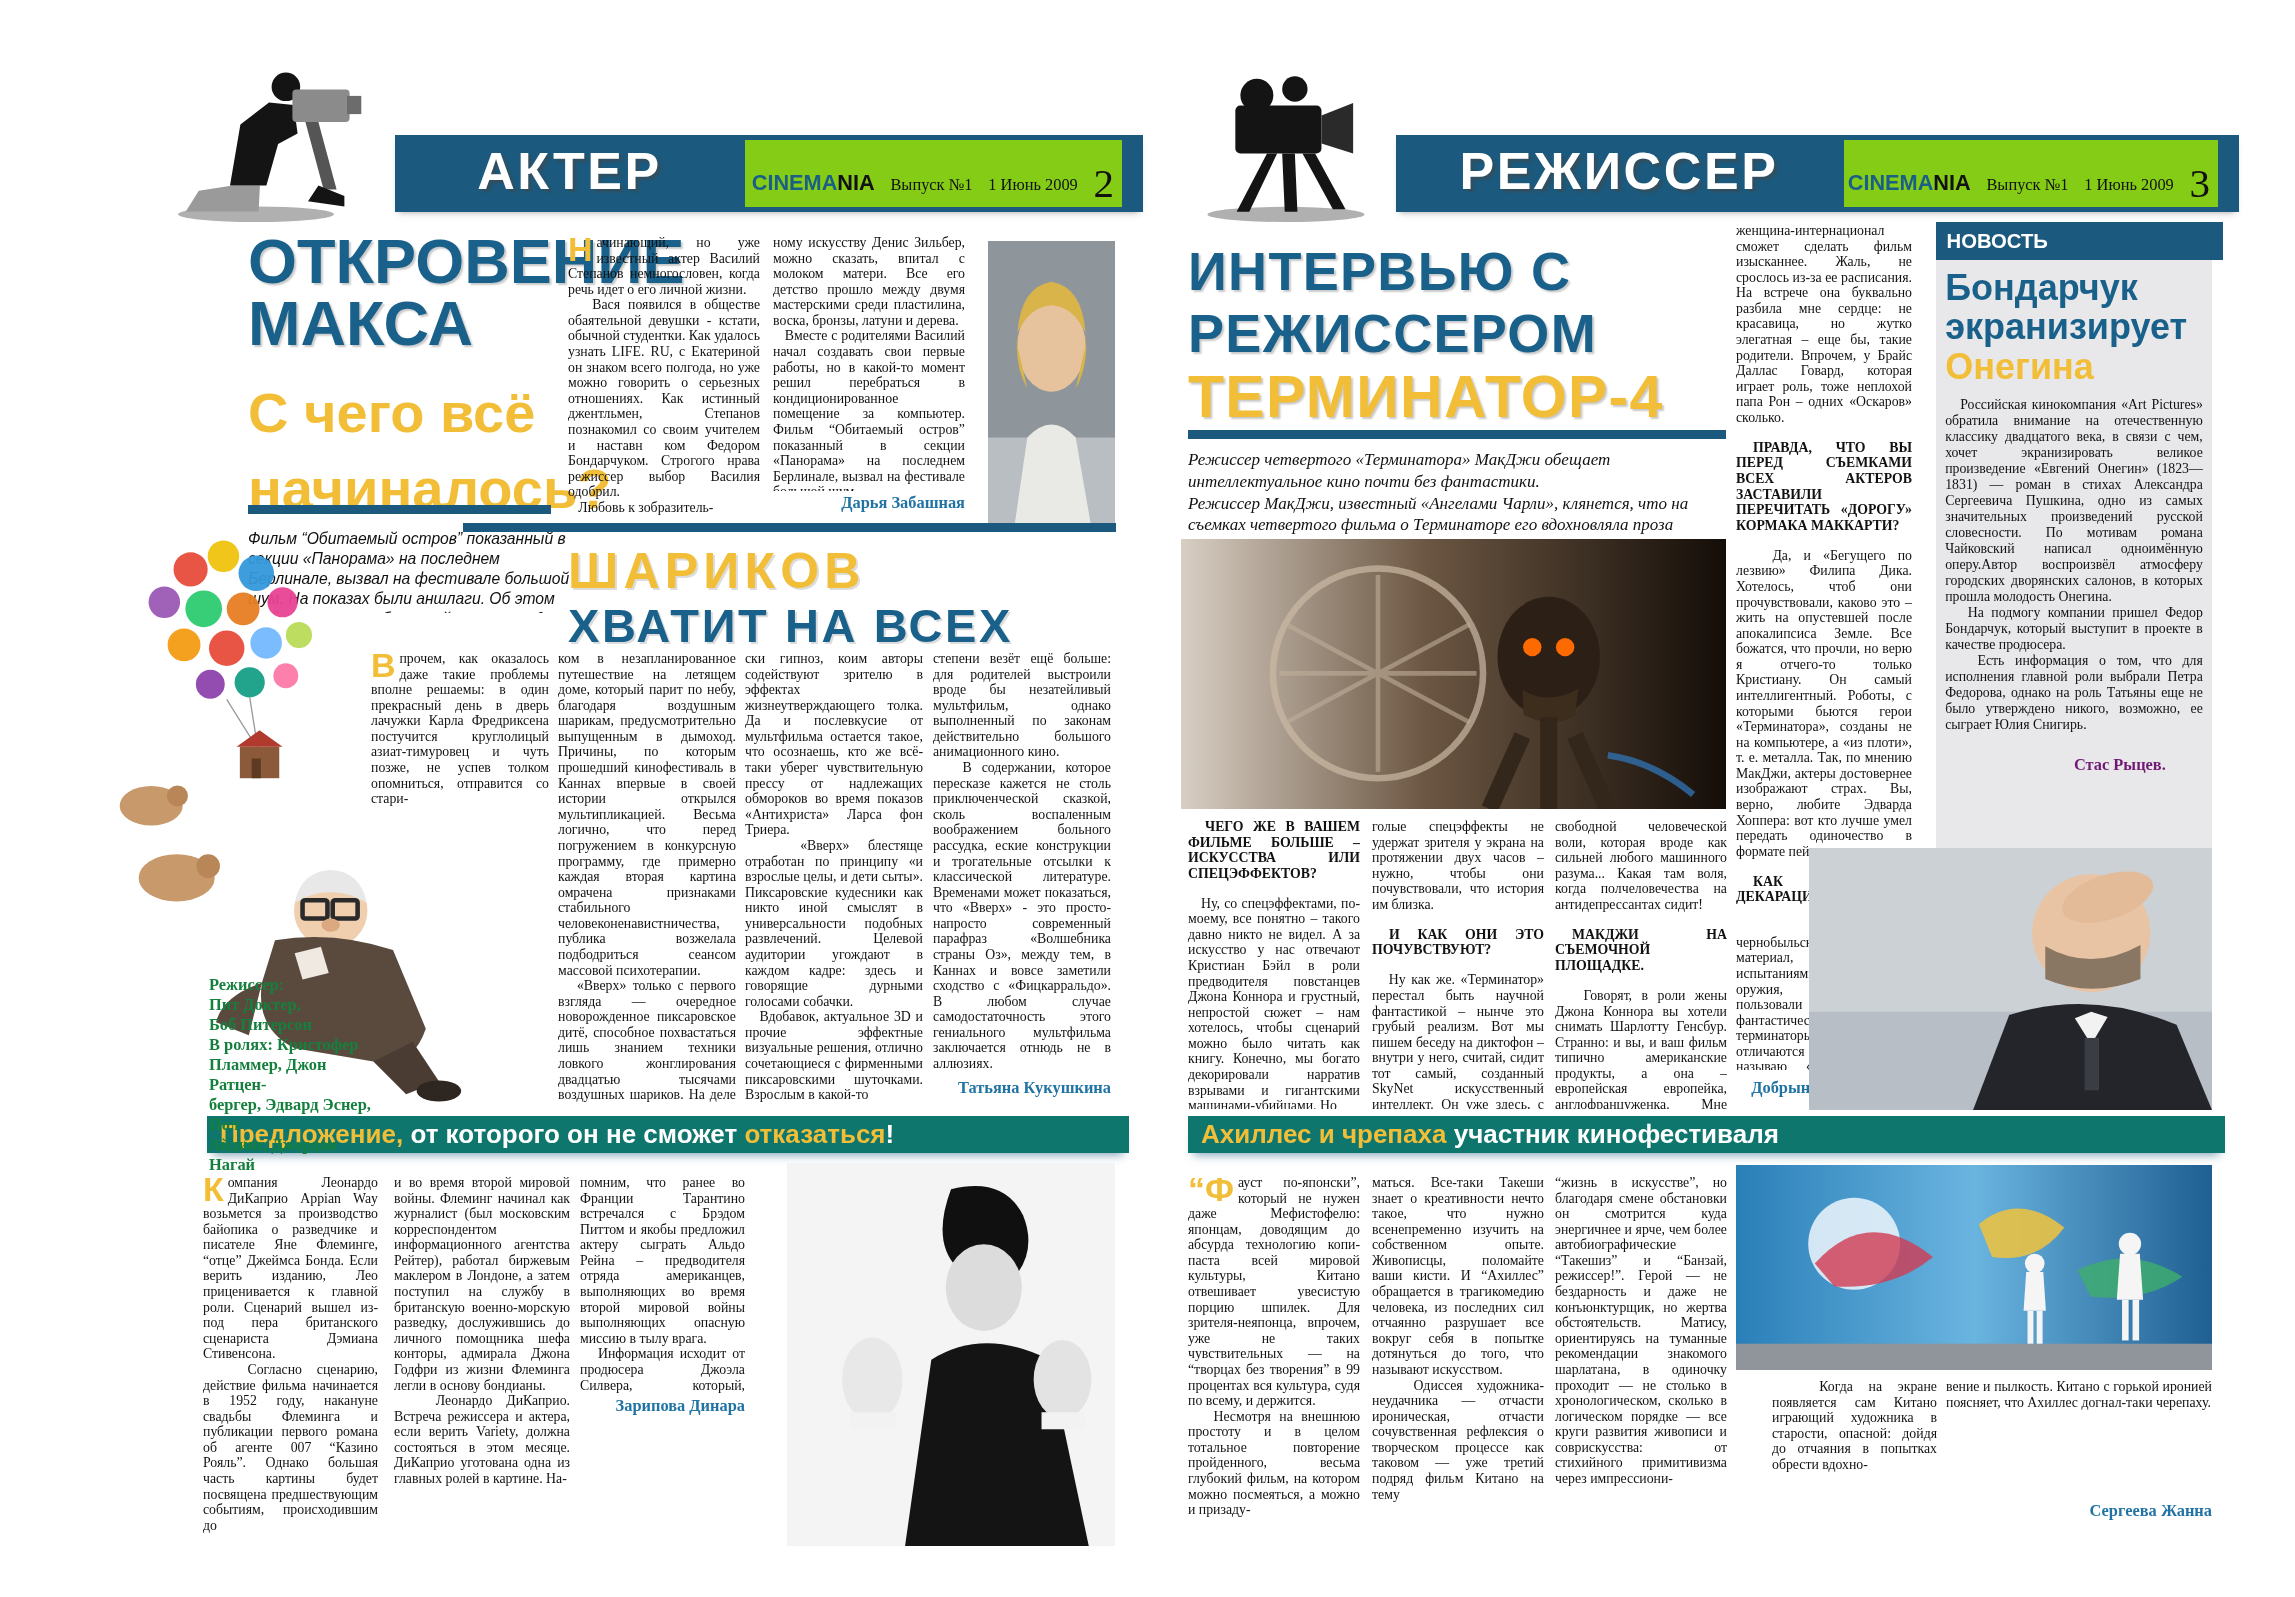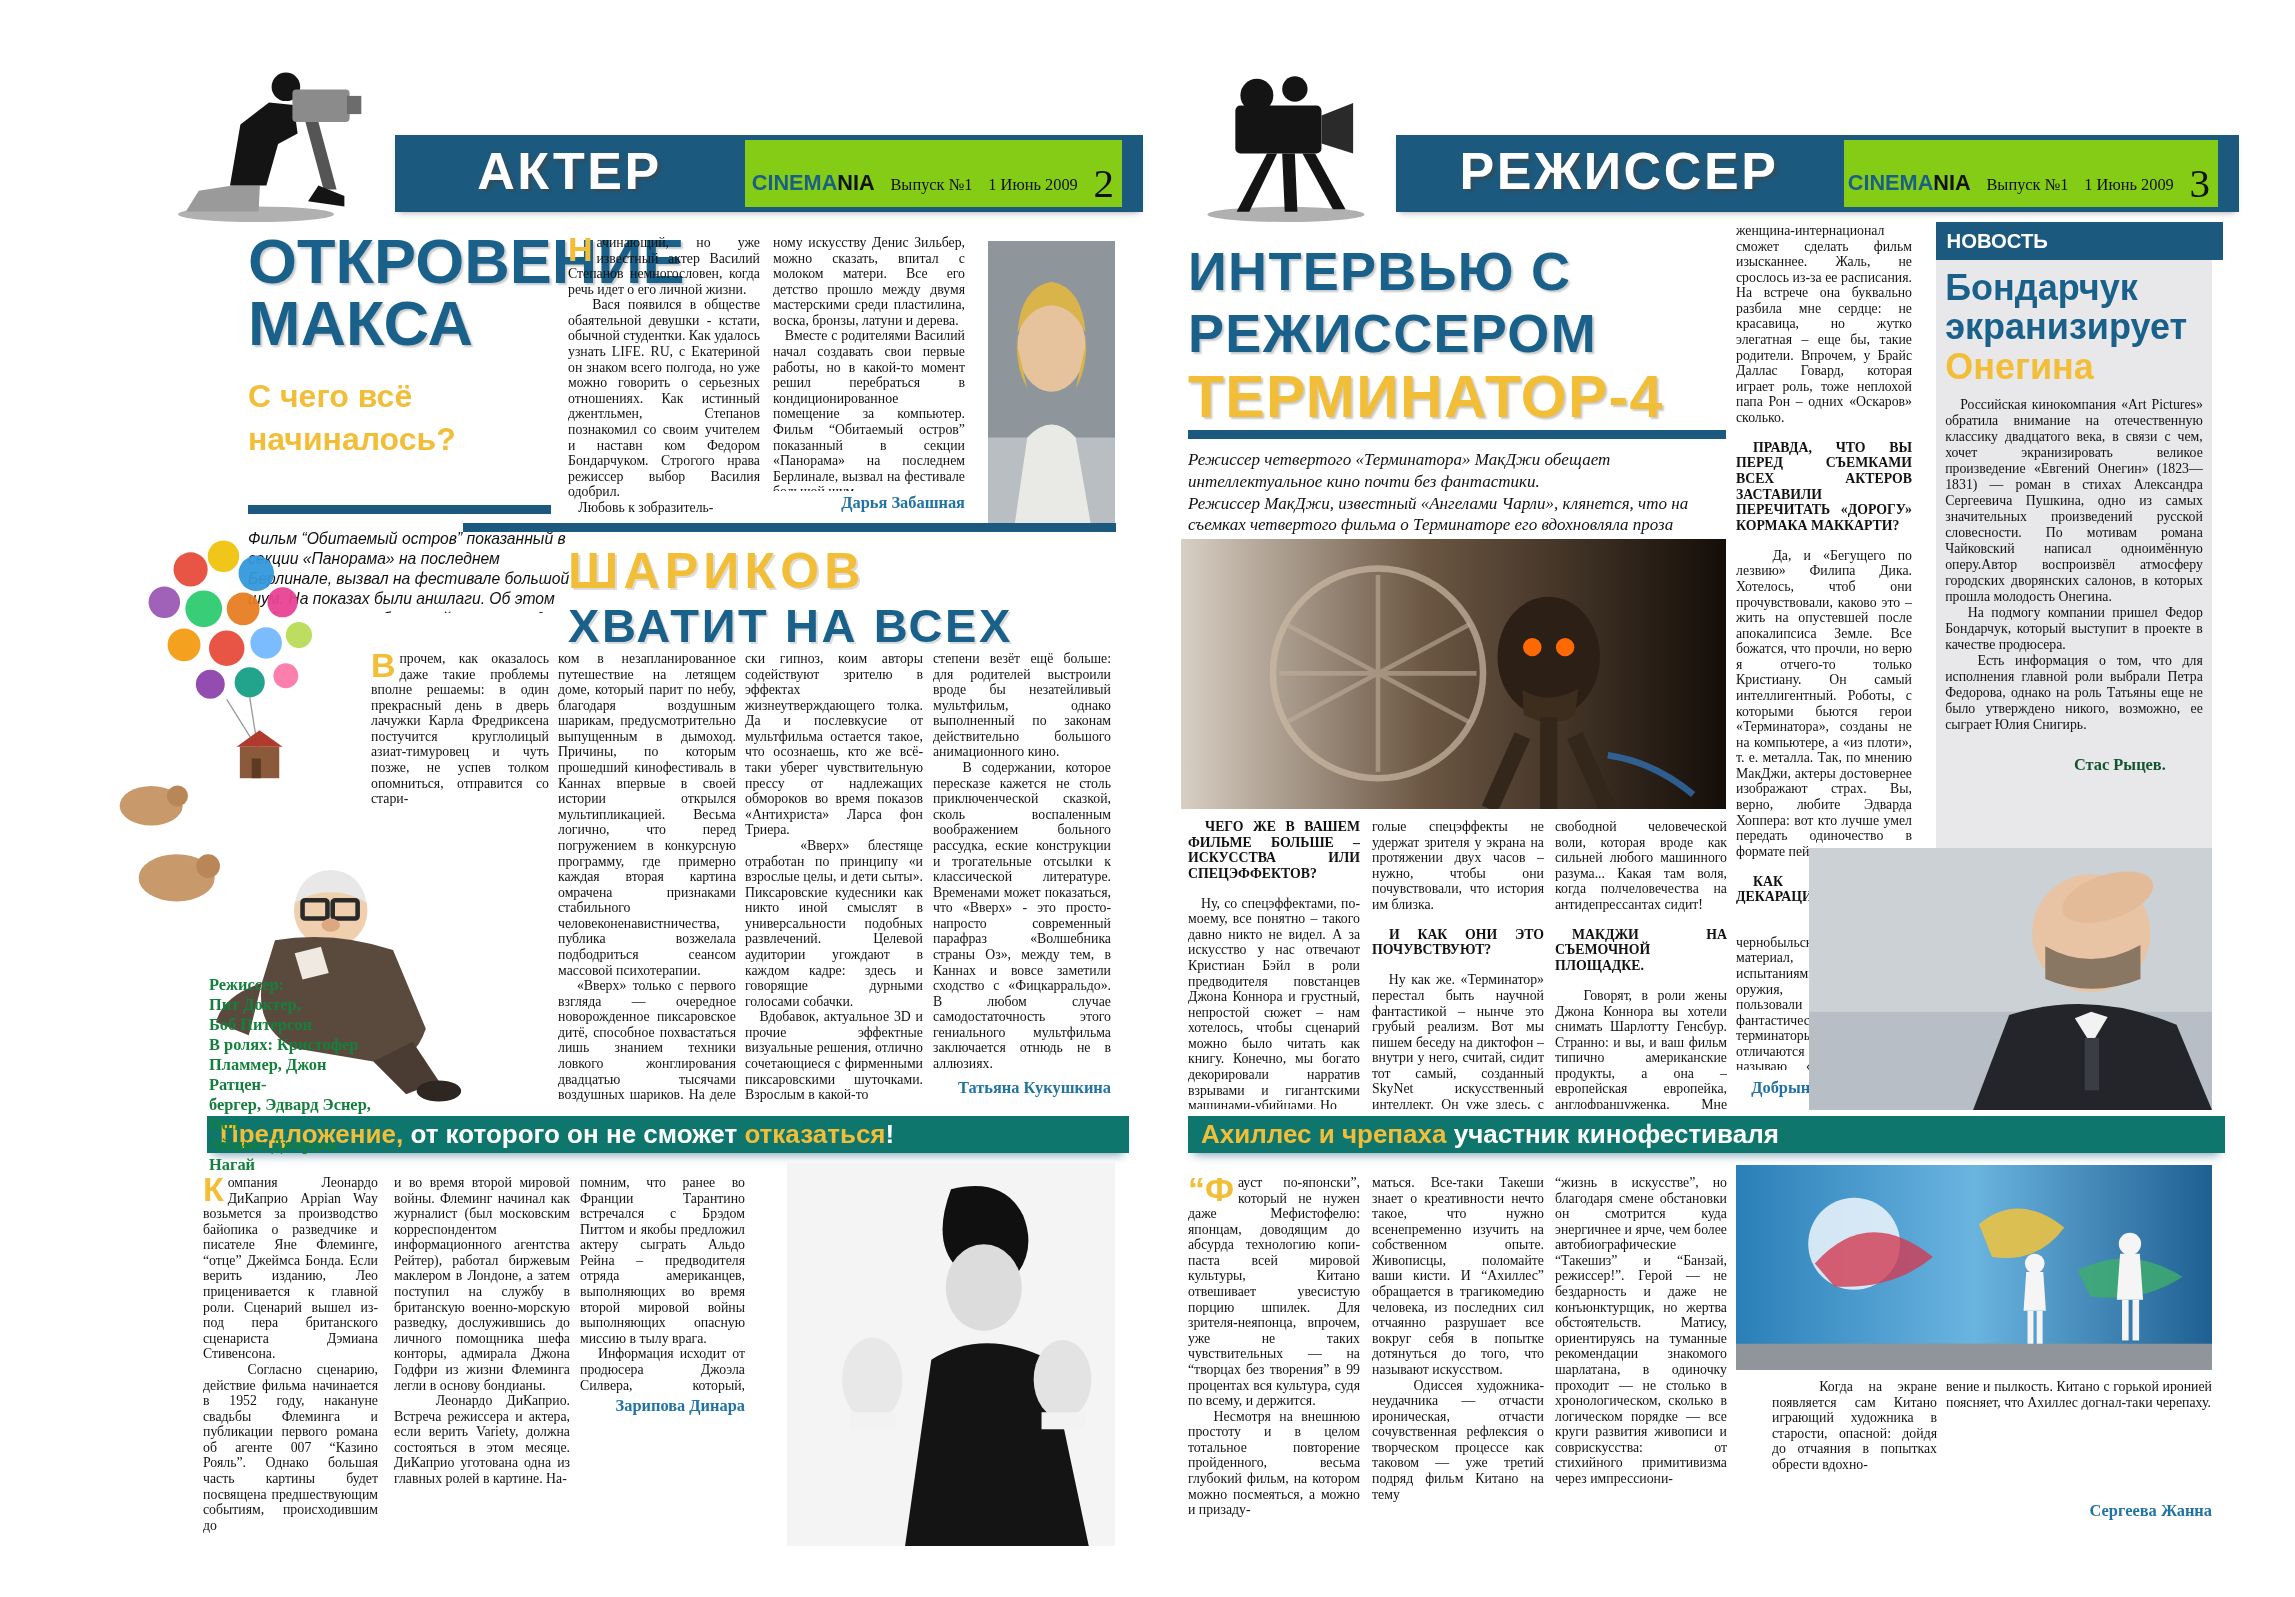--- a/index.html
+++ b/index.html
@@ -44,21 +44,21 @@
     padding-left:13px;font-family:"Liberation Sans",sans-serif;font-weight:bold;font-size:26px;
     color:#fff;box-shadow:0 7.9px 9.2px -5.9px rgba(27,90,126,.55);white-space:pre;}
   .bot-banner .yel{color:#F2BE37;}
   
   .news-bar{position:absolute;background:#1B5A7E;color:#fff;display:flex;align-items:center;
     padding-left:10.5px;font-family:"Liberation Sans",sans-serif;font-weight:bold;font-size:20.3px;}
   .news-box{position:absolute;background:#E8E8EA;padding:7.9px 9.2px;box-sizing:border-box;}
   .news-t{font-family:"Liberation Sans",sans-serif;font-weight:bold;font-size:36px;line-height:1.1;
           color:#19618A;}
   .news-body{margin-top:10.5px;font-size:13.8px;line-height:1.16;text-align:justify;white-space:pre-line;}
-  .news-by{margin-top:22px;font-weight:bold;font-size:16.4px;color:#14532d;text-align:right;padding-right:37px;}
+  .news-by{margin-top:22px;font-weight:bold;font-size:16.4px;color:#701a75;text-align:right;padding-right:37px;}
   .ph{position:absolute;overflow:hidden;}
   .ph svg{display:block;width:100%;height:100%;}
 </style>
 </head>
 <body>
 
 <div class="canvas">
 
   <div class="ph" style="left:112px;top:66px;width:262px;height:156px;z-index:2;">
     <svg viewBox="0 0 200 120" preserveAspectRatio="xMidYMax meet">
@@ -82,21 +82,21 @@
       <span class="mi">1 Июнь 2009</span>
       <span class="vsep tall"></span>
       <span class="pagenum">2</span>
     </div>
   </div>
 
   <div class="abs h-blue" style="left:248px;top:231px;font-size:63px;line-height:.98;">
     <div>ОТКРОВЕНИЕ</div>
     <div>МАКСА</div>
   </div>
-  <div class="abs h-blue h-yellow" style="left:248px;top:375px;font-size:32px;line-height:1.35;text-shadow:none;">
+  <div class="abs h-blue h-yellow" style="left:248px;top:375px;font-size:56px;line-height:1.35;text-shadow:none;">
     <div>С чего всё</div>
     <div>начиналось?</div>
   </div>
   <div class="rule" style="left:248px;top:505px;width:303px;height:8.5px;"></div>
   <div class="abs stand" style="left:248px;top:529px;width:322px;height:84px;overflow:hidden;">Фильм “Обитаемый остров” показанный в секции «Панорама» на последнем Берлинале, вызвал на фестивале большой шум. На показах были аншлаги. Об этом не боится ли он обвинений в пропаганде и зачем вообще снимал такое кино.</div>
 
   <div class="col" style="left:568px;top:235px;width:192px;height:297px;"><span class="dc">Н</span><span>ачинающий, но уже известный актер Василий Степанов немногословен, когда речь идет о его личной жизни.
 &nbsp;&nbsp;&nbsp;Вася появился в обществе обаятельной девушки - кстати, обычной студентки. Как удалось узнать LIFE. RU, с Екатериной он знаком всего полгода, но уже можно говорить о серьезных отношениях. Как истинный джентльмен, Степанов познакомил со своим учителем и наставн ком Федором Бондарчуком. Строгого нрава режиссер выбор Василия одобрил.
 &nbsp;&nbsp;&nbsp;Любовь к  зобразитель-</span></div>
   <div class="col" style="left:773px;top:235px;width:192px;height:256px;">ному искусству Денис Зильбер, можно сказать, впитал с молоком матери. Все его детство прошло между двумя мастерскими среди пластилина, воска, бронзы, латуни и дерева.

